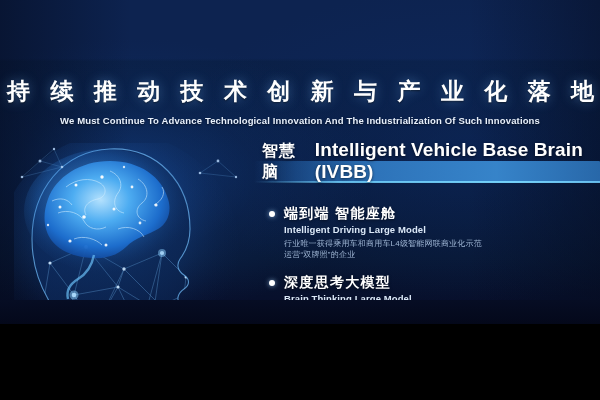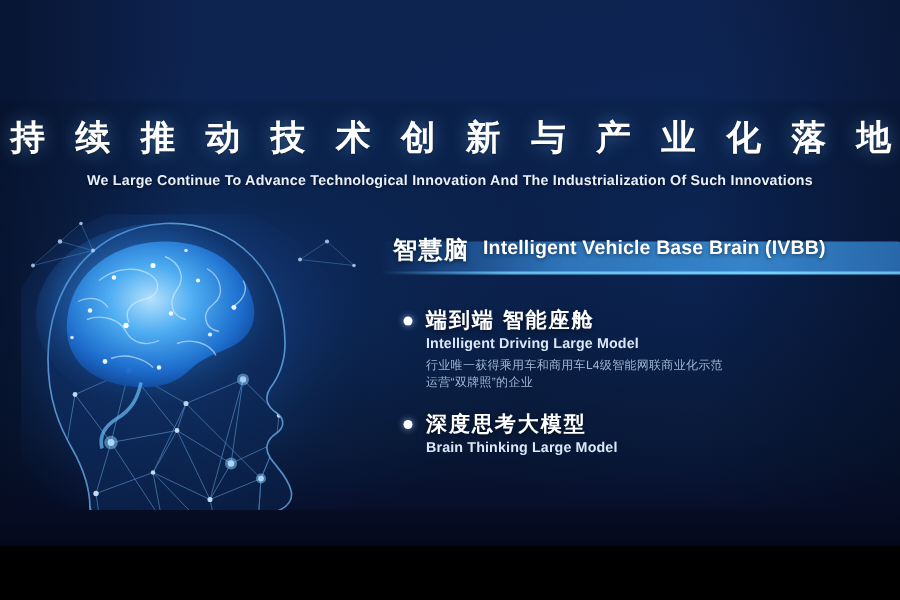--- a/index.html
+++ b/index.html
@@ -3,21 +3,21 @@
 <meta charset="utf-8">
 <style>
   html, body {
     margin: 0;
     padding: 0;
     background: #000;
   }
   #slide {
     position: relative;
     width: 600px;
-    height: 364px;
+    height: 324px;
     overflow: hidden;
     font-family: "Liberation Sans", "DejaVu Sans", sans-serif;
     background: #0a1c42;
     user-select: none;
   }
 
   
   .bg-base {
     position: absolute;
     inset: 0;
@@ -112,33 +112,33 @@
   .panel-head-band::after {
     content: "";
     position: absolute;
     left: 0; right: 0; bottom: -1px;
     height: 2px;
     background: linear-gradient(90deg, rgba(90,190,245,0) 0%, rgba(110,205,250,0.85) 25%, rgba(120,215,255,0.95) 75%, rgba(110,200,248,0.9) 100%);
   }
   .panel-head {
     position: relative;
     display: flex;
-    align-items: flex-start;
+    align-items: flex-end;
     gap: 9px;
     height: 26px;
   }
   .panel-head-cn {
     font-size: 16px;
     font-weight: bold;
     color: #ffffff;
     letter-spacing: 1px;
     text-shadow: 0 1px 3px rgba(0,0,0,0.55);
   }
   .panel-head-en {
-    font-size: 13px;
+    font-size: 19px;
     font-weight: bold;
     color: #ffffff;
     letter-spacing: 0.1px;
     text-shadow: 0 1px 3px rgba(0,0,0,0.55);
   }
 
   .bullets {
     margin-top: 22px;
   }
   .bullet {
@@ -341,21 +341,21 @@
         <circle cx="40" cy="6" r="1.2"></circle>
         <circle cx="186" cy="30" r="1.3"></circle>
         <circle cx="204" cy="18" r="1.4"></circle>
         <circle cx="222" cy="34" r="1.2"></circle>
       </g>
     </svg>
   </div>
 
   <div class="headline-wrap">
     <div class="headline-cn">持 续 推 动 技 术 创 新 与 产 业 化 落 地</div>
-    <div class="headline-en">We Large Continue To Advance Technological Innovation And The Industrialization Of Such Innovations</div>
+    <div class="headline-en">We Must Continue To Advance Technological Innovation And The Industrialization Of Such Innovations</div>
   </div>
 
   <div class="panel">
 
     <div class="panel-head-band"></div>
 
     <div class="panel-head">
       <span class="panel-head-cn">智慧脑</span>
       <span class="panel-head-en">Intelligent Vehicle Base Brain (IVBB)</span>
     </div>

